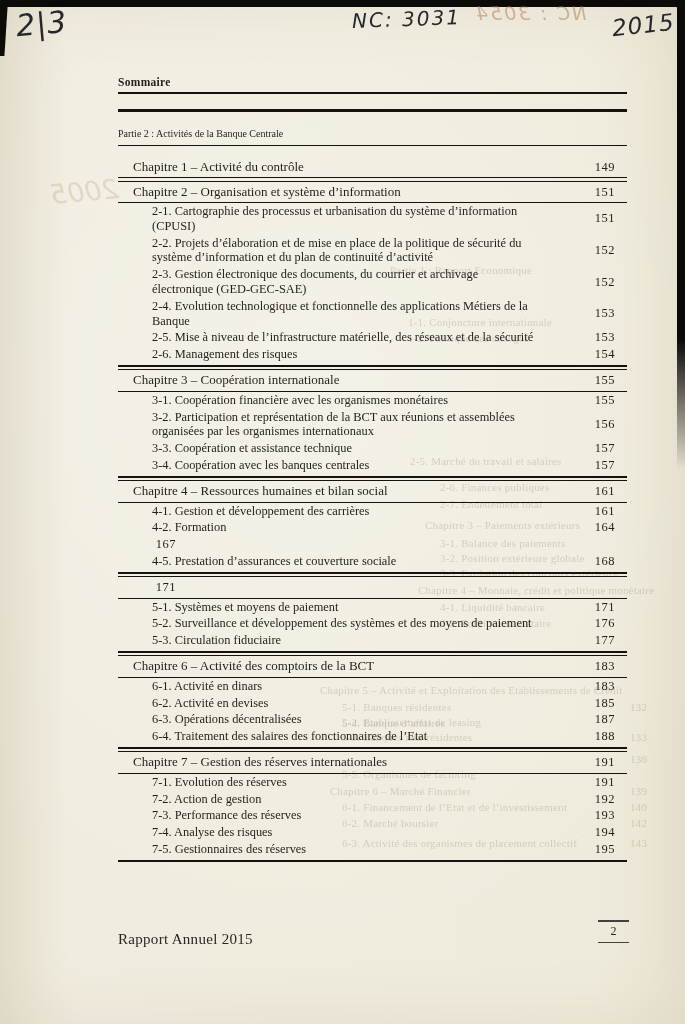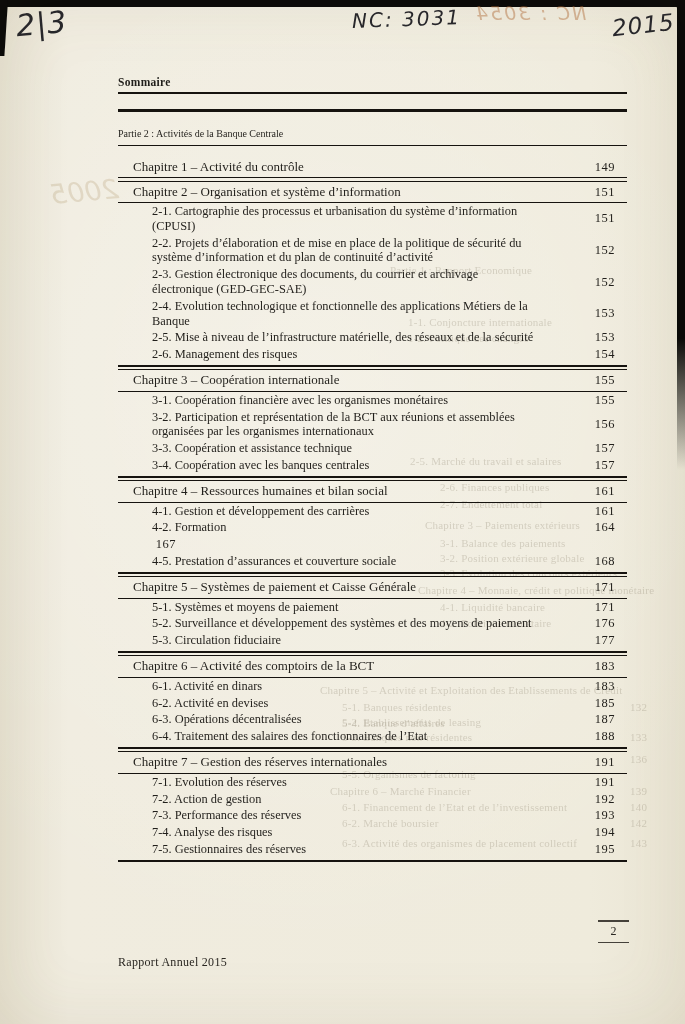--- a/index.html
+++ b/index.html
@@ -60,22 +60,22 @@
   .chapitre { font-size:13px; line-height:16px; padding:2px 0 2.5px; margin-top:2.5px;
             border-top:1.8px solid #16130f; border-bottom:1.8px solid #16130f; }
   .chapitre .t { padding-left:15px; }
   .chapitre.first { border-top:none; margin-top:11px; }
   .item { font-size:12.4px; line-height:14.8px; padding:1px 0; }
   .item .t { padding-left:34px; }
   .rule-sep { height:1.8px; background:#16130f; margin-top:2px; }
   .rule-final { height:2.8px; background:#16130f; margin-top:2px; }
 
   
-  .footer-report { position:absolute; left:118px; top:931px; font-size:12px;
-    letter-spacing:0.3px; color:#2a2722;margin-top:24px; }
+  .footer-report { position:absolute; left:118px; top:931px; font-size:15px;
+    letter-spacing:0.3px; color:#2a2722; }
   .pagenum-box { position:absolute; left:598px; top:920px; width:31px; text-align:center; }
   .pn-line { height:1.6px; background:#45413a; }
   .pn-num { display:block; font-size:12px; padding:2px 0 3px; color:#2a2722; }
 </style>
 </head>
 <body>
 
 <div class="page">
 
   <div class="edge edge-top"></div>
@@ -204,21 +204,20 @@
         </div>
         <div class="row item">
           <span class="p">167</span>
         </div>
         <div class="row item">
           <span class="t">4-5. Prestation d’assurances et couverture sociale</span>
           <span class="p">168</span>
         </div>
         <div class="rule-sep"></div>
         <div class="row chapitre">
-          <span class="t">Chapitre 5 – Systèmes de paiement et Caisse Générale</span>
           <span class="p">171</span>
         </div>
         <div class="row item">
           <span class="t">5-1. Systèmes et moyens de paiement</span>
           <span class="p">171</span>
         </div>
         <div class="row item">
           <span class="t">5-2. Surveillance et développement des systèmes et des moyens de paiement</span>
           <span class="p">176</span>
         </div>

